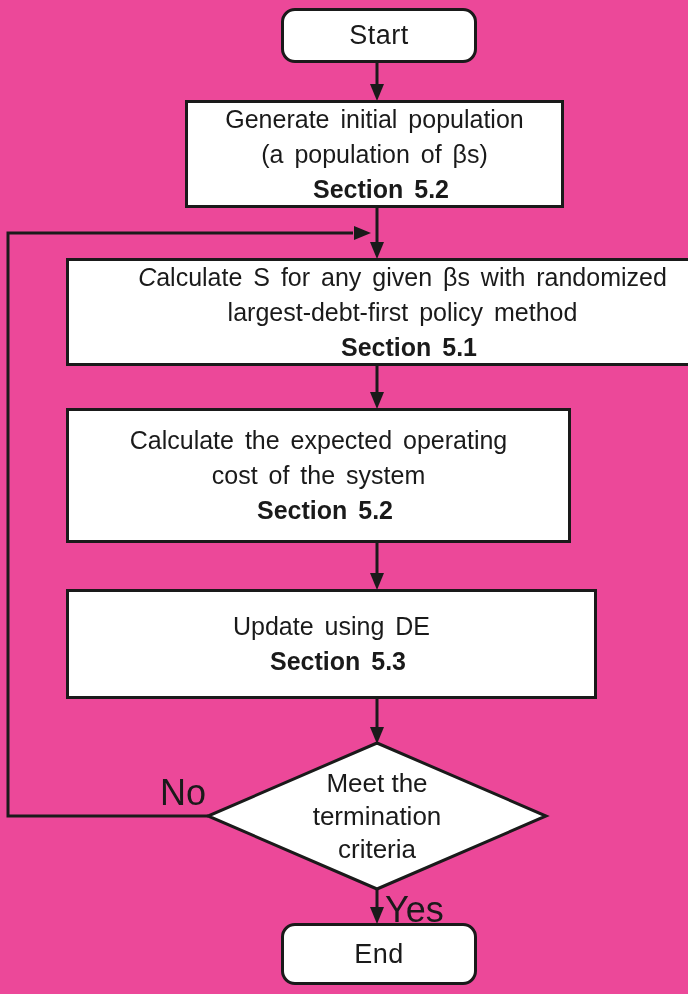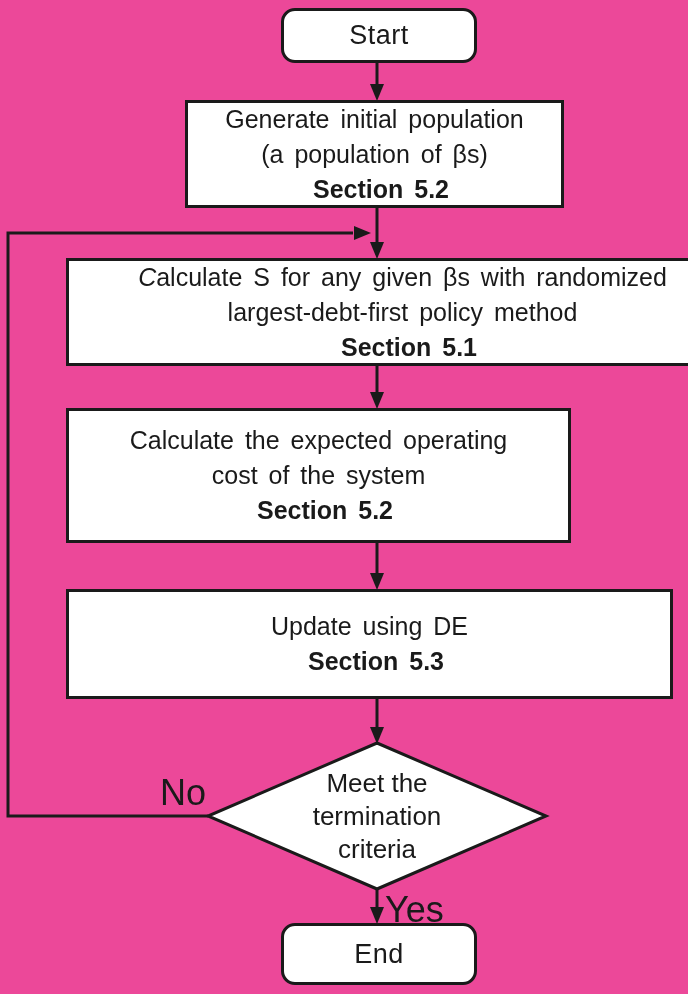--- a/index.html
+++ b/index.html
@@ -130,21 +130,21 @@
     <div>largest-debt-first policy method</div>
     <div class="section-ref">Section 5.1</div>
   </div>
 
   <div class="node process" style="left:66px; top:408px; width:505px; height:135px;text-align:right;">
     <div>Calculate the expected operating</div>
     <div>cost of the system</div>
     <div class="section-ref">Section 5.2</div>
   </div>
 
-  <div class="node process" style="left:66px; top:589px; width:607px; height:110px;">
+  <div class="node process" style="left:66px; top:589px; width:531px; height:110px;">
     <div>Update using DE</div>
     <div class="section-ref">Section 5.3</div>
   </div>
 
   <div class="diamond-text">
     <div>Meet the</div>
     <div>termination</div>
     <div>criteria</div>
   </div>
 

